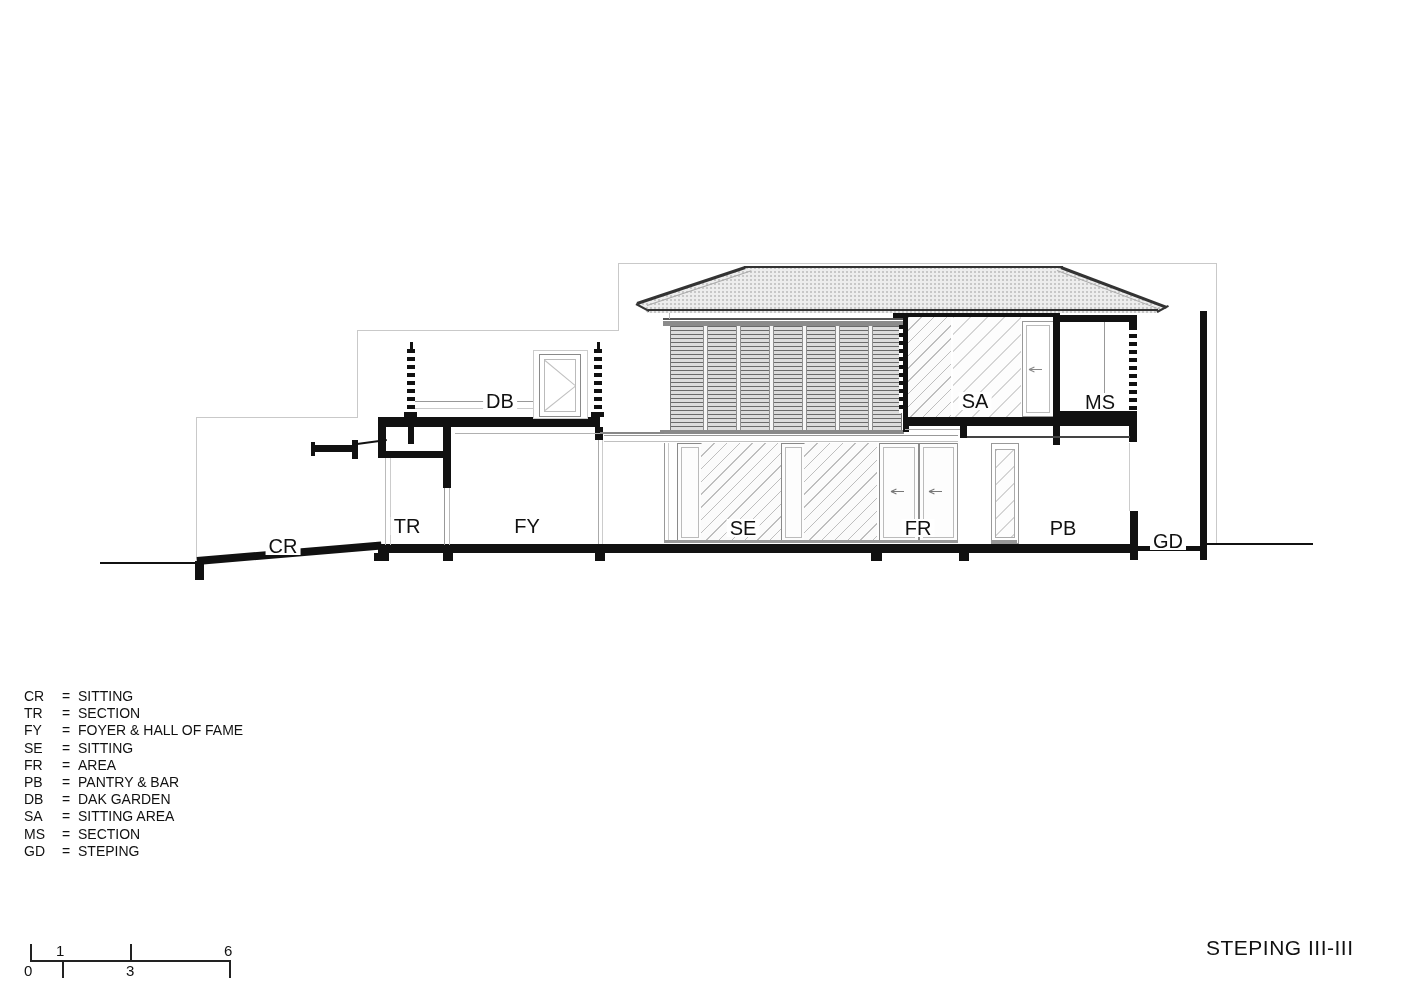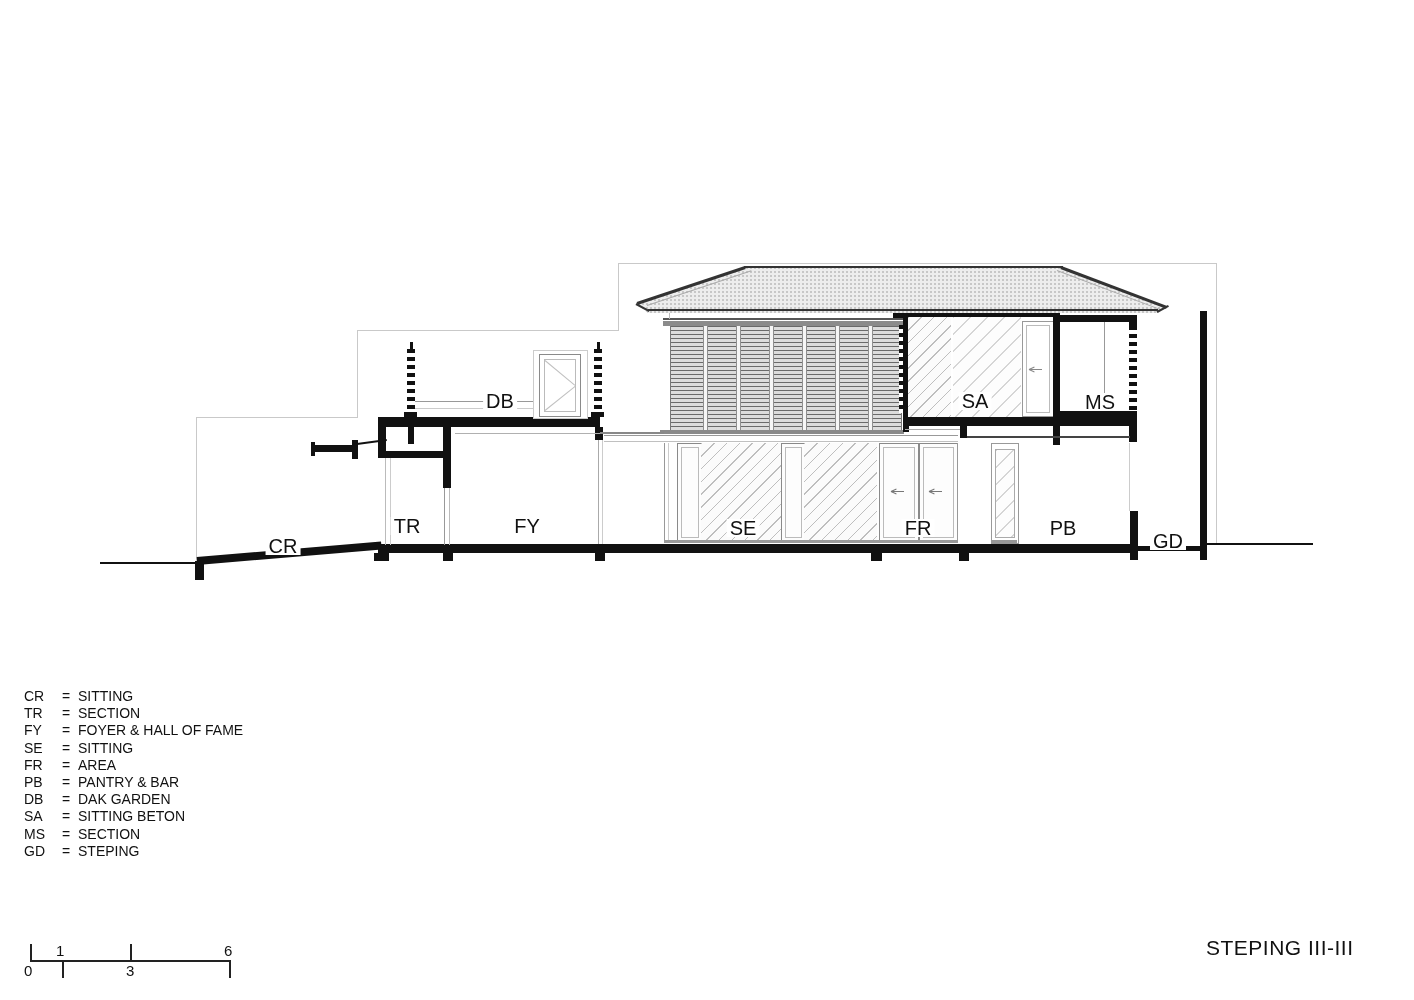--- a/index.html
+++ b/index.html
@@ -233,21 +233,21 @@
         <span>PANTRY &amp; BAR</span>
       </div>
     <div class="legrow">
         <span class="legabbr">DB</span>
         <span class="legeq">=</span>
         <span>DAK GARDEN</span>
       </div>
     <div class="legrow">
         <span class="legabbr">SA</span>
         <span class="legeq">=</span>
-        <span>SITTING BETON</span>
+        <span>SITTING AREA</span>
       </div>
     <div class="legrow">
         <span class="legabbr">MS</span>
         <span class="legeq">=</span>
         <span>SECTION</span>
       </div>
     <div class="legrow">
         <span class="legabbr">GD</span>
         <span class="legeq">=</span>
         <span>STEPING</span>

